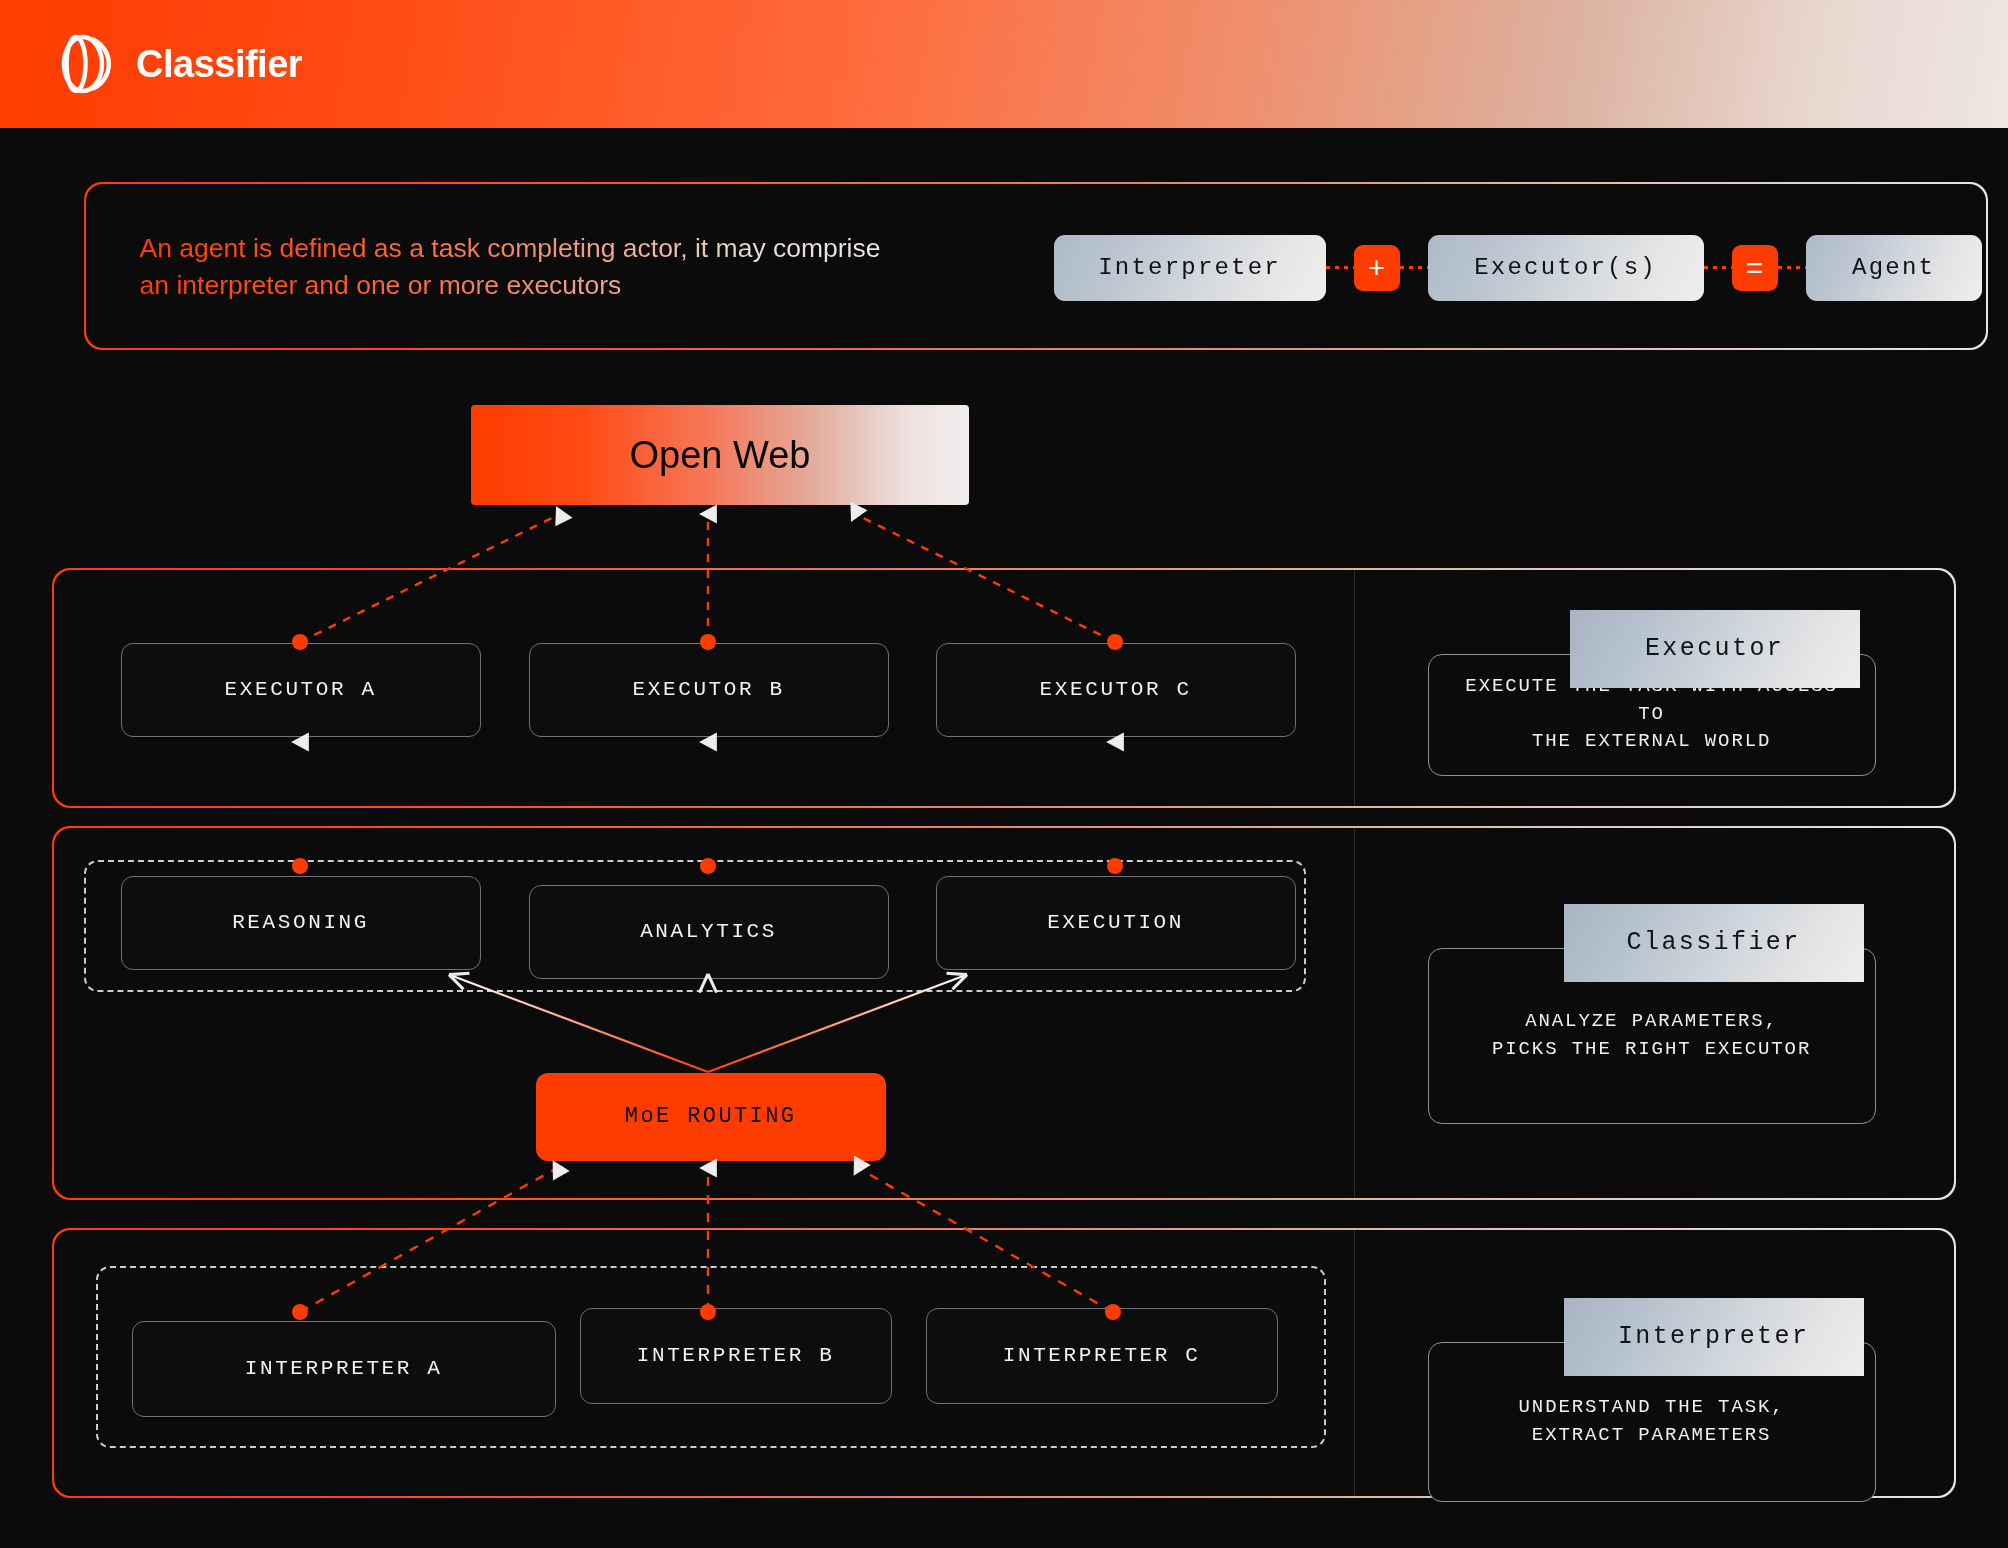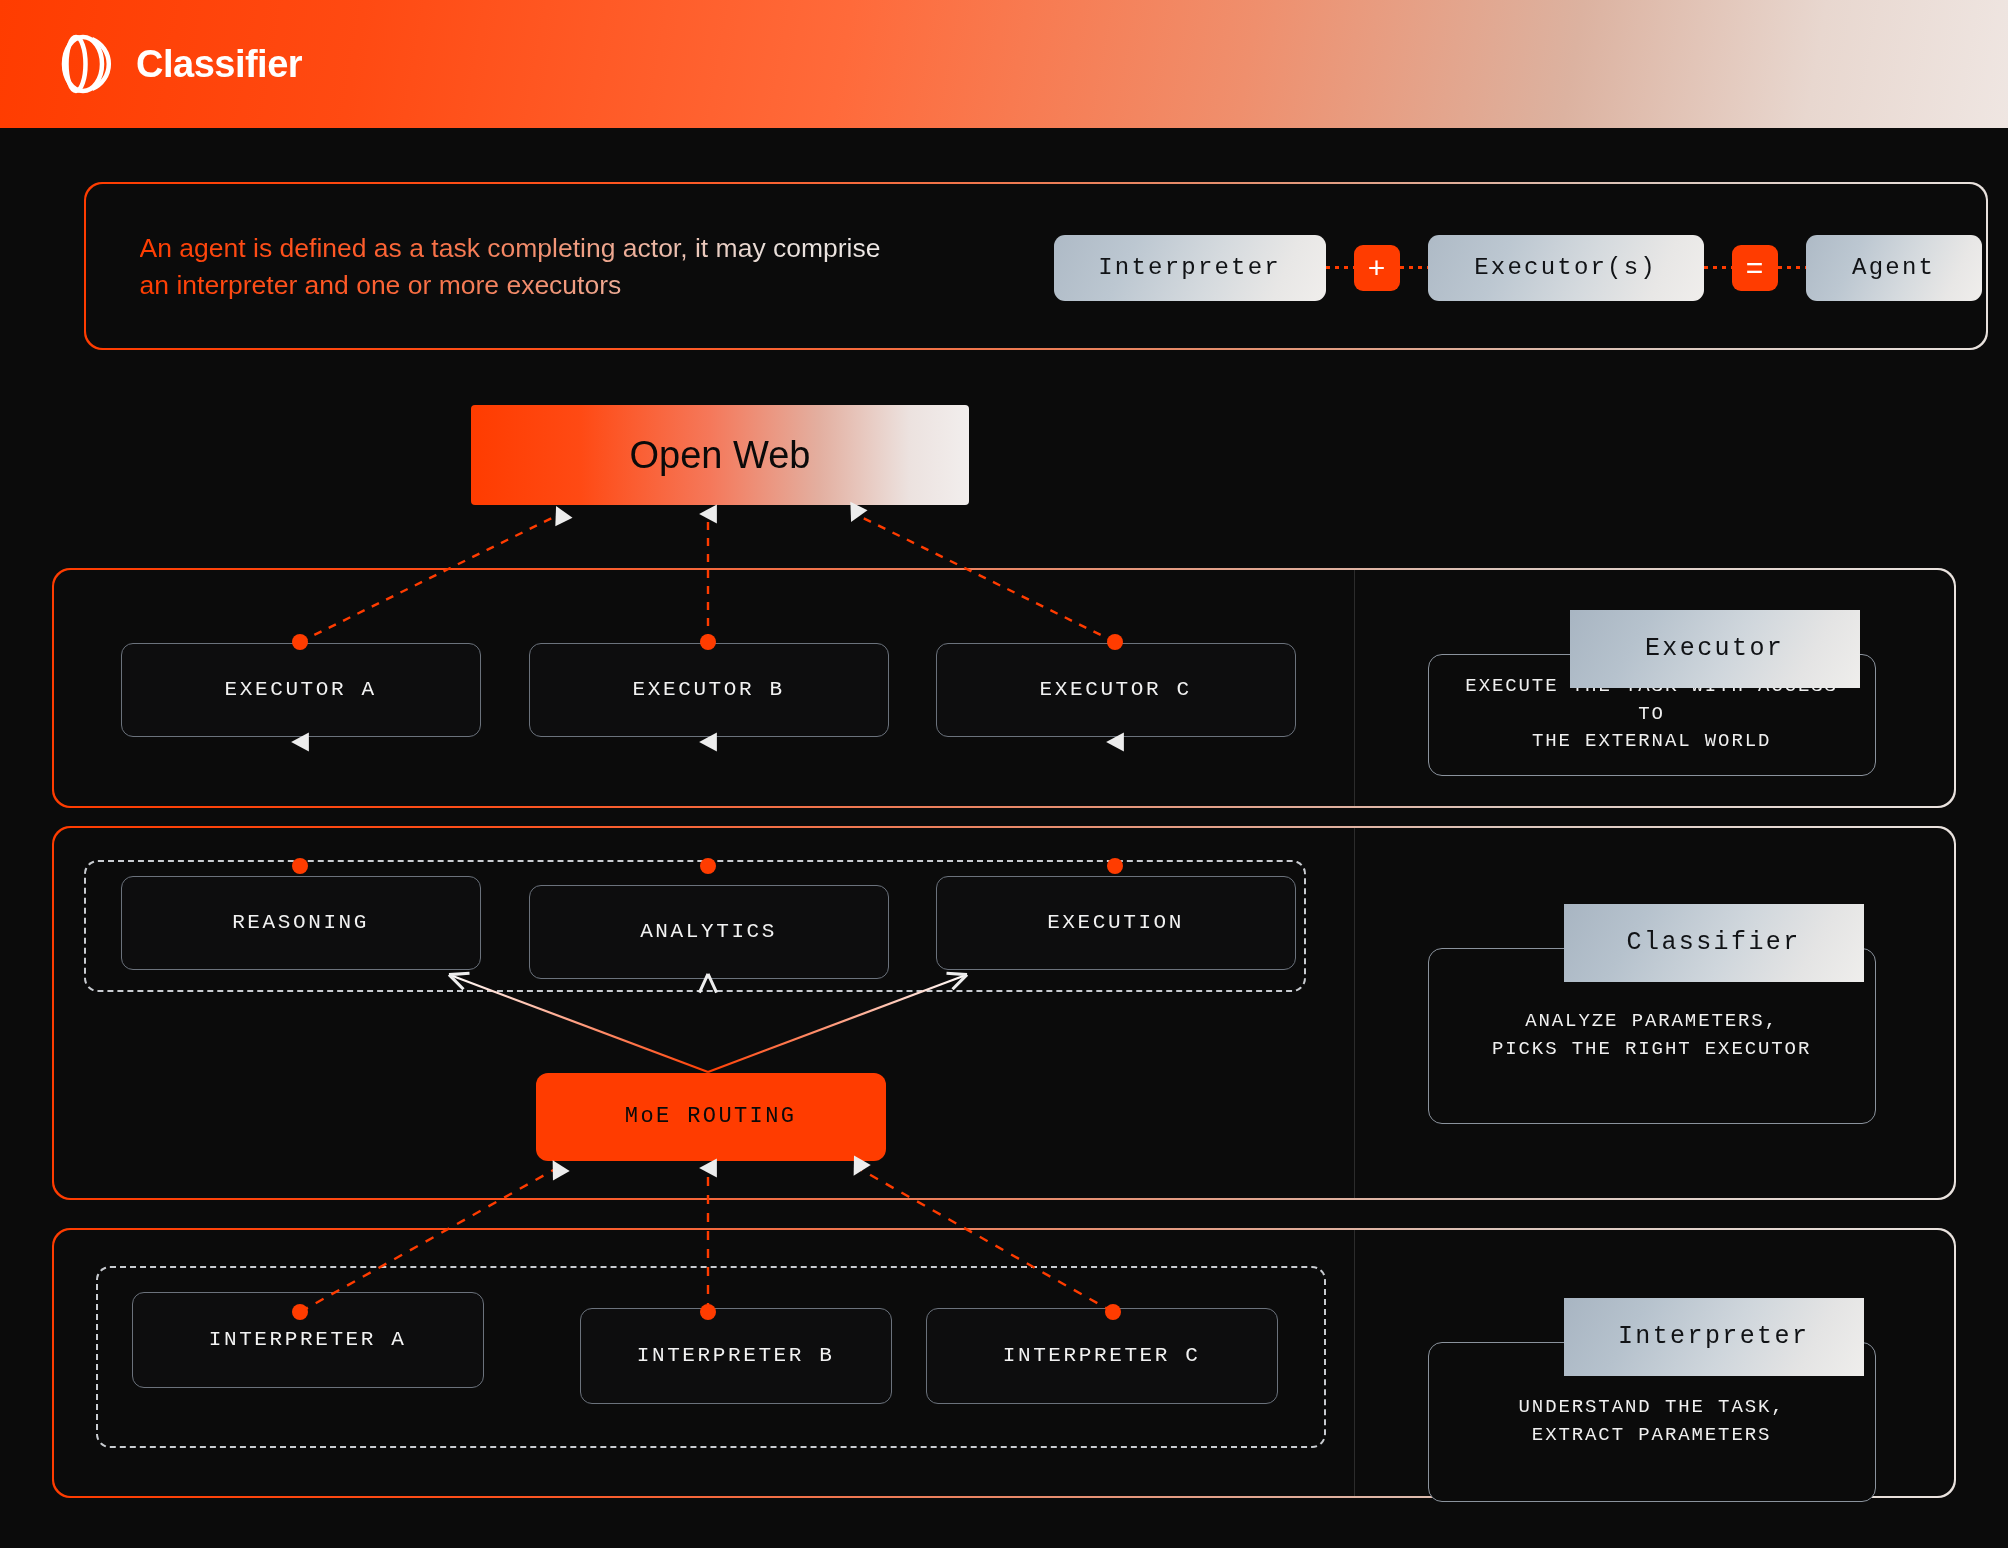--- a/index.html
+++ b/index.html
@@ -198,21 +198,21 @@
         </div>
         <div class="legend-title" style="left:1510px; top:76px; width:300px;">Classifier</div>
       </div>
     </div>
   </div>
 
   <div class="panel" id="panel-interpreter">
     <div class="panel-inner">
       <div class="panel-divider"></div>
       <div class="dash-group" style="left:42px; top:36px; width:1230px; height:182px;"></div>
-      <div class="node" style="left:78px;  top:62px; width:352px; height:96px;text-align:center;">INTERPRETER A</div>
+      <div class="node" style="left:78px;  top:91px; width:424px; height:96px;text-align:center;">INTERPRETER A</div>
       <div class="node" style="left:478px; top:78px; width:312px; height:96px;margin-left:48px;">INTERPRETER B</div>
       <div class="node" style="left:872px; top:78px; width:352px; height:96px;">INTERPRETER C</div>
 
       <div class="legend">
         <div class="legend-body" style="left:1374px; top:112px; width:448px; height:160px;">
           <div class="legend-desc">UNDERSTAND THE TASK,
 EXTRACT PARAMETERS</div>
         </div>
         <div class="legend-title" style="left:1510px; top:68px; width:300px;">Interpreter</div>
       </div>

